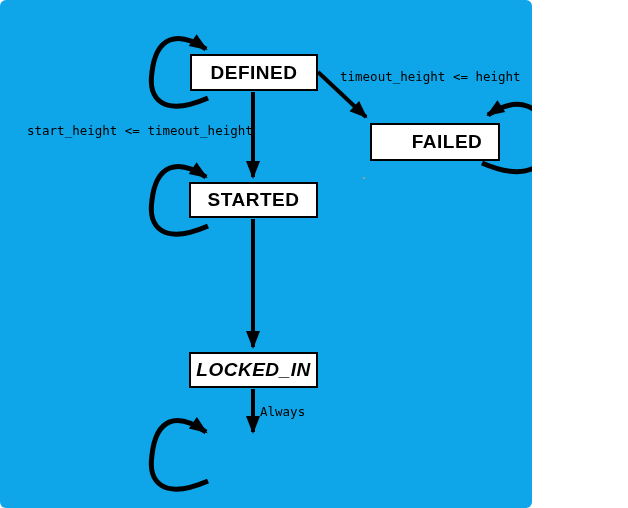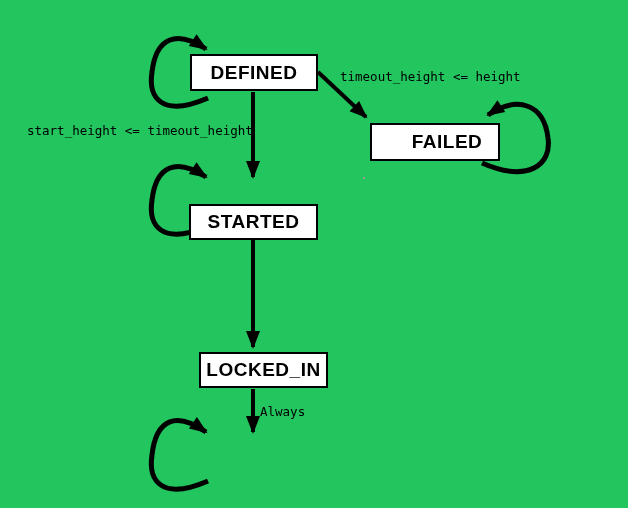--- a/index.html
+++ b/index.html
@@ -2,25 +2,26 @@
 <html><head>
 <meta charset="utf-8">
 <style>
   html, body {
     margin: 0;
     padding: 0;
     background: #ffffff;
   }
   .canvas {
     position: relative;
-    width: 628px;
+    width: 532px;
     height: 508px;
-    background: #22c55e;
+    background: #0ea5e9;
     overflow: hidden;
     font-family: "Liberation Sans", sans-serif;
+    border-radius: 6px;
   }
   .edges-layer {
     position: absolute;
     left: 0;
     top: 0;
     width: 628px;
     height: 508px;
   }
   .edge {
     stroke: #000000;
@@ -38,22 +39,22 @@
     align-items: center;
     justify-content: center;
     font-family: "Liberation Sans", sans-serif;
     font-weight: bold;
     font-size: 19px;
     letter-spacing: 0.5px;
     white-space: nowrap;
   }
   .state-defined   { left: 190px; top: 54px;  width: 128px; height: 37px; }
   .state-failed    { left: 370px; top: 123px; width: 130px; height: 38px; padding-left: 24px; }
-  .state-started   { left: 189px; top: 182px; width: 129px; height: 36px; margin-top: 22px; }
-  .state-locked-in { left: 199px; top: 352px; width: 129px; height: 36px; }
+  .state-started   { left: 189px; top: 182px; width: 129px; height: 36px; }
+  .state-locked-in { left: 189px; top: 352px; width: 129px; height: 36px; font-style: italic; }
   .state-active    { left: 189px; top: 437px; width: 129px; height: 37px; }
   .edge-label {
     position: absolute;
     color: #000000;
     font-family: "DejaVu Sans Mono", "Liberation Mono", monospace;
     font-size: 12.5px;
     line-height: 15px;
     white-space: nowrap;
   }
   .label-defined-failed    { left: 340px; top: 69px;  }

